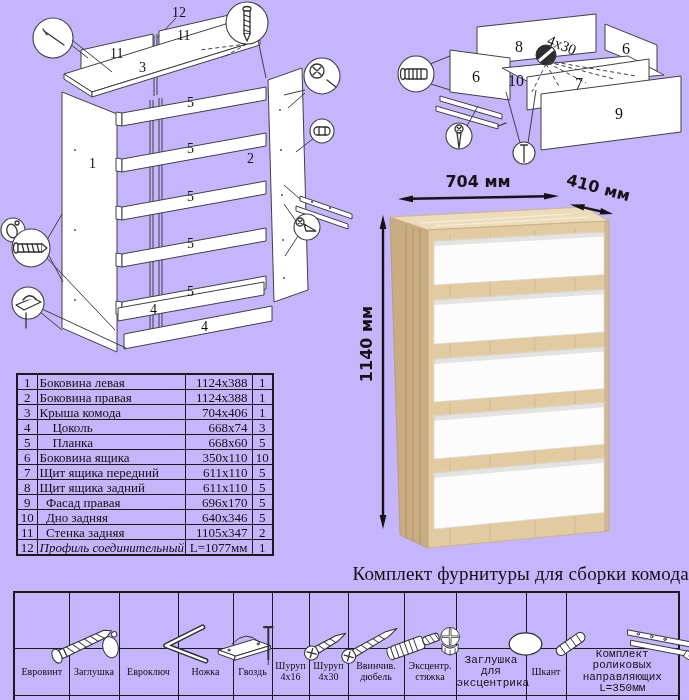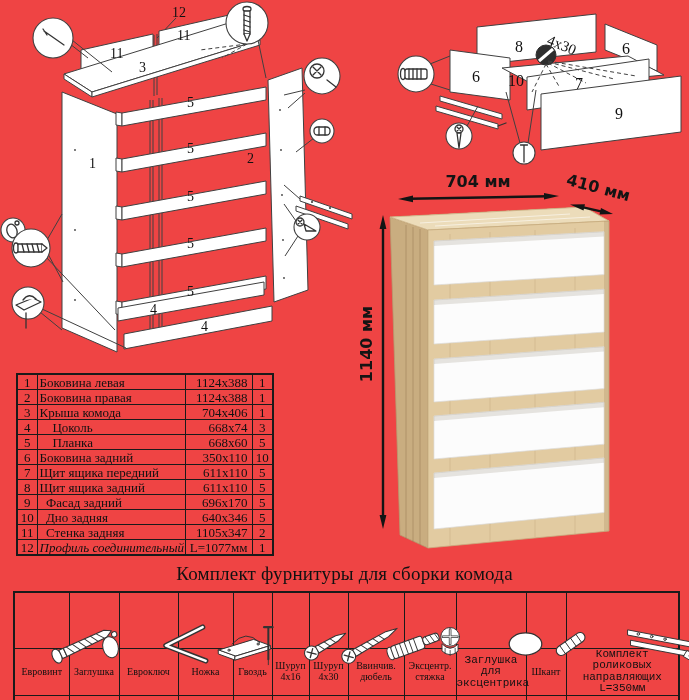--- a/index.html
+++ b/index.html
@@ -1,16 +1,16 @@
 <!DOCTYPE html>
 <html><head>
 <meta charset="utf-8">
 <style>
   html,body{margin:0;padding:0;background:#fff;}
-  .page{position:relative;width:689px;height:700px;background:#ef4444;overflow:hidden;
+  .page{position:relative;width:689px;height:700px;background:#c4b5fd;overflow:hidden;
         font-family:"Liberation Serif",serif;color:#111;}
   .page svg{position:absolute;overflow:visible;}
   svg text{font-family:"Liberation Serif",serif;fill:#111;}
   .part-label{font-size:14px;}
   .drawer-label{font-size:16px;}
   .dim-label{font-family:"DejaVu Sans",sans-serif;font-weight:bold;font-size:16px;fill:#141414;}
   .ln{stroke:#404040;stroke-width:1;fill:none;}
   .pnl{stroke:#404040;stroke-width:1;fill:#ffffff;}
   .dash{stroke:#404040;stroke-width:1;fill:none;stroke-dasharray:4 3;}
   .callout{stroke:#404040;stroke-width:1.1;fill:#ffffff;}
@@ -18,21 +18,21 @@
 
   #parts-table{position:absolute;left:16px;top:373px;width:258px;border-collapse:collapse;
                border:2px solid #1a1a1a;table-layout:fixed;}
   #parts-table td{border:1px solid #1a1a1a;font-size:13px;height:14px;line-height:13px;
                   padding:0 2px;overflow:hidden;white-space:pre;}
   .pt-num{text-align:center;}
   .pt-size{text-align:right;padding-right:4px!important;}
   .pt-qty{text-align:center;}
   .pt-name.small{font-size:10.5px;font-style:italic;}
 
-  #hw-title{position:absolute;top:563px;left:0;width:689px;text-align:center;
+  #hw-title{position:absolute;top:563px;left:0;width:689px;text-align:right;
             font-size:19px;letter-spacing:.2px;}
 
   #hw-table{position:absolute;left:13px;top:591px;width:666px;border-collapse:collapse;
             border:2px solid #1a1a1a;table-layout:fixed;}
   #hw-table td{border:1px solid #1a1a1a;text-align:center;vertical-align:middle;padding:0;}
   .hw-icon-cell{height:55px;}
   .hw-icon{height:46px;display:inline-block;vertical-align:middle;max-width:96%;}
   .hw-label-cell{height:26px;font-size:10px;line-height:1.04;white-space:pre-line;padding:1px 1px;}
   .hw-label-cell.small{font-size:11px;font-family:Liberation Mono, monospace;}
   .hw-qty-cell{height:20px;font-size:17px;line-height:20px;}
@@ -332,39 +332,39 @@
           <td class="pt-qty">3</td>
         </tr>
         <tr>
           <td class="pt-num">5</td>
           <td class="pt-name">    Планка</td>
           <td class="pt-size">668x60</td>
           <td class="pt-qty">5</td>
         </tr>
         <tr>
           <td class="pt-num">6</td>
-          <td class="pt-name">Боковина задний</td>
+          <td class="pt-name">Боковина ящика</td>
           <td class="pt-size">350x110</td>
           <td class="pt-qty">10</td>
         </tr>
         <tr>
           <td class="pt-num">7</td>
           <td class="pt-name">Щит ящика передний</td>
           <td class="pt-size">611x110</td>
           <td class="pt-qty">5</td>
         </tr>
         <tr>
           <td class="pt-num">8</td>
           <td class="pt-name">Щит ящика задний</td>
           <td class="pt-size">611x110</td>
           <td class="pt-qty">5</td>
         </tr>
         <tr>
           <td class="pt-num">9</td>
-          <td class="pt-name">  Фасад задний</td>
+          <td class="pt-name">  Фасад правая</td>
           <td class="pt-size">696x170</td>
           <td class="pt-qty">5</td>
         </tr>
         <tr>
           <td class="pt-num">10</td>
           <td class="pt-name">  Дно задняя</td>
           <td class="pt-size">640x346</td>
           <td class="pt-qty">5</td>
         </tr>
         <tr>

